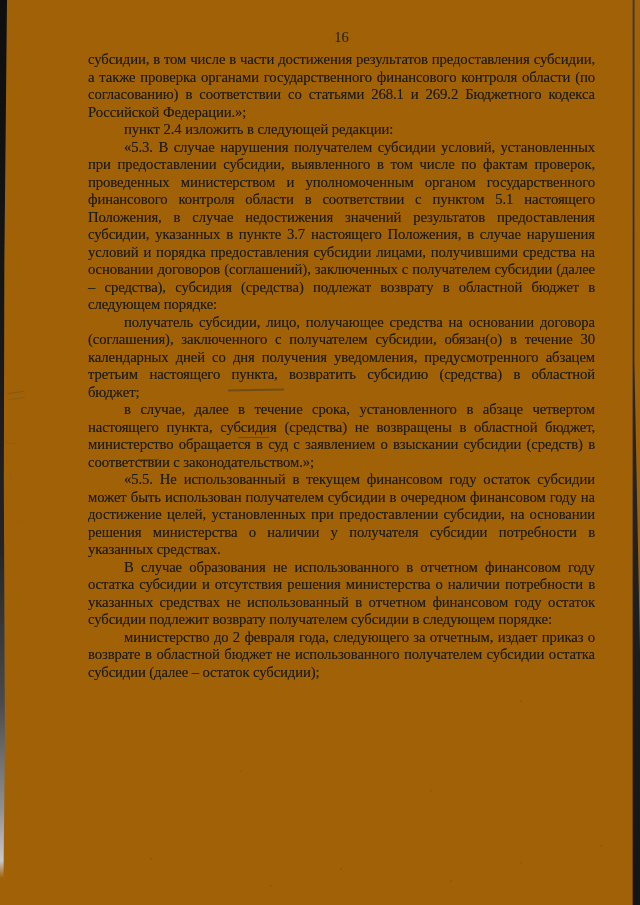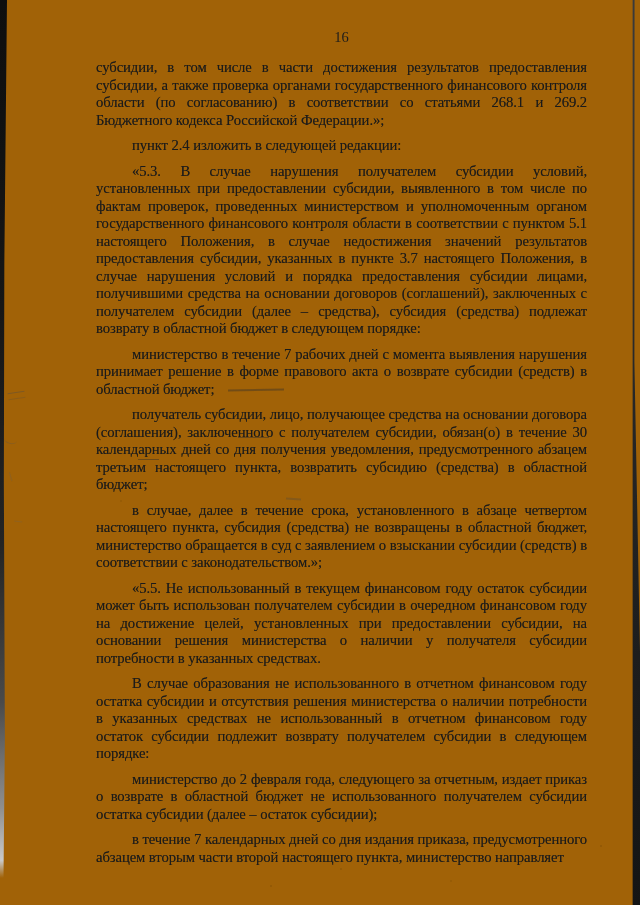--- a/index.html
+++ b/index.html
@@ -46,21 +46,21 @@
     top: 51px; left: 88px;
     width: 507px;
     font-size: 14.7px;
     line-height: 17.5px;
     letter-spacing: -0.1px;
     color: #1b1b1b;
     text-align: justify;
     text-shadow: 0 0 0.5px rgba(25,25,25,0.55);
   }
   .body-text p {
-    margin: 8px;
+    margin: 0;
     text-indent: 36px;
   }
   .body-text p.continuation {
     text-indent: 0;
   }
   
   .artifact {
     position: absolute;
     pointer-events: none;
   }
@@ -106,27 +106,25 @@
   <div class="scan-edge-left"></div>
   <div class="scan-edge-right"></div>
   <div class="noise"></div>
 
   <div class="page-number">16</div>
 
   <div class="body-text">
     <p class="continuation">субсидии, в том числе в части достижения результатов предоставления субсидии, а также проверка органами государственного финансового контроля области (по согласованию) в соответствии со статьями 268.1 и 269.2 Бюджетного кодекса Российской Федерации.»;</p>
     <p>пункт 2.4 изложить в следующей редакции:</p>
     <p>«5.3. В случае нарушения получателем субсидии условий, установленных при предоставлении субсидии, выявленного в том числе по фактам проверок, проведенных министерством и уполномоченным органом государственного финансового контроля области в соответствии с пунктом 5.1 настоящего Положения, в случае недостижения значений результатов предоставления субсидии, указанных в пункте 3.7 настоящего Положения, в случае нарушения условий и порядка предоставления субсидии лицами, получившими средства на основании договоров (соглашений), заключенных с получателем субсидии (далее – средства), субсидия (средства) подлежат возврату в областной бюджет в следующем порядке:</p>
-    <p>министерство в течение 7 рабочих дней с момента выявления нарушения принимает решение в форме правового акта о возврате субсидии (средств) в областной бюджет;</p>
     <p>получатель субсидии, лицо, получающее средства на основании договора (соглашения), заключенного с получателем субсидии, обязан(о) в течение 30 календарных дней со дня получения уведомления, предусмотренного абзацем третьим настоящего пункта, возвратить субсидию (средства) в областной бюджет;</p>
     <p>в случае, далее в течение срока, установленного в абзаце четвертом настоящего пункта, субсидия (средства) не возвращены в областной бюджет, министерство обращается в суд с заявлением о взыскании субсидии (средств) в соответствии с законодательством.»;</p>
     <p>«5.5. Не использованный в текущем финансовом году остаток субсидии может быть использован получателем субсидии в очередном финансовом году на достижение целей, установленных при предоставлении субсидии, на основании решения министерства о наличии у получателя субсидии потребности в указанных средствах.</p>
     <p>В случае образования не использованного в отчетном финансовом году остатка субсидии и отсутствия решения министерства о наличии потребности в указанных средствах не использованный в отчетном финансовом году остаток субсидии подлежит возврату получателем субсидии в следующем порядке:</p>
     <p>министерство до 2 февраля года, следующего за отчетным, издает приказ о возврате в областной бюджет не использованного получателем субсидии остатка субсидии (далее – остаток субсидии);</p>
-    <p>в течение 7 календарных дней со дня издания приказа, предусмотренного абзацем вторым части второй настоящего пункта, министерство направляет</p>
   </div>
 
   <div class="artifact a-strike1"></div>
   <div class="artifact a-strike2"></div>
   <div class="artifact a-over30"></div>
   <div class="artifact a-mark1"></div>
   <div class="artifact m-smudge1"></div>
   <div class="artifact m-smudge2"></div>
   <div class="artifact m-smudge3"></div>
   <div class="artifact m-smudge4"></div>

